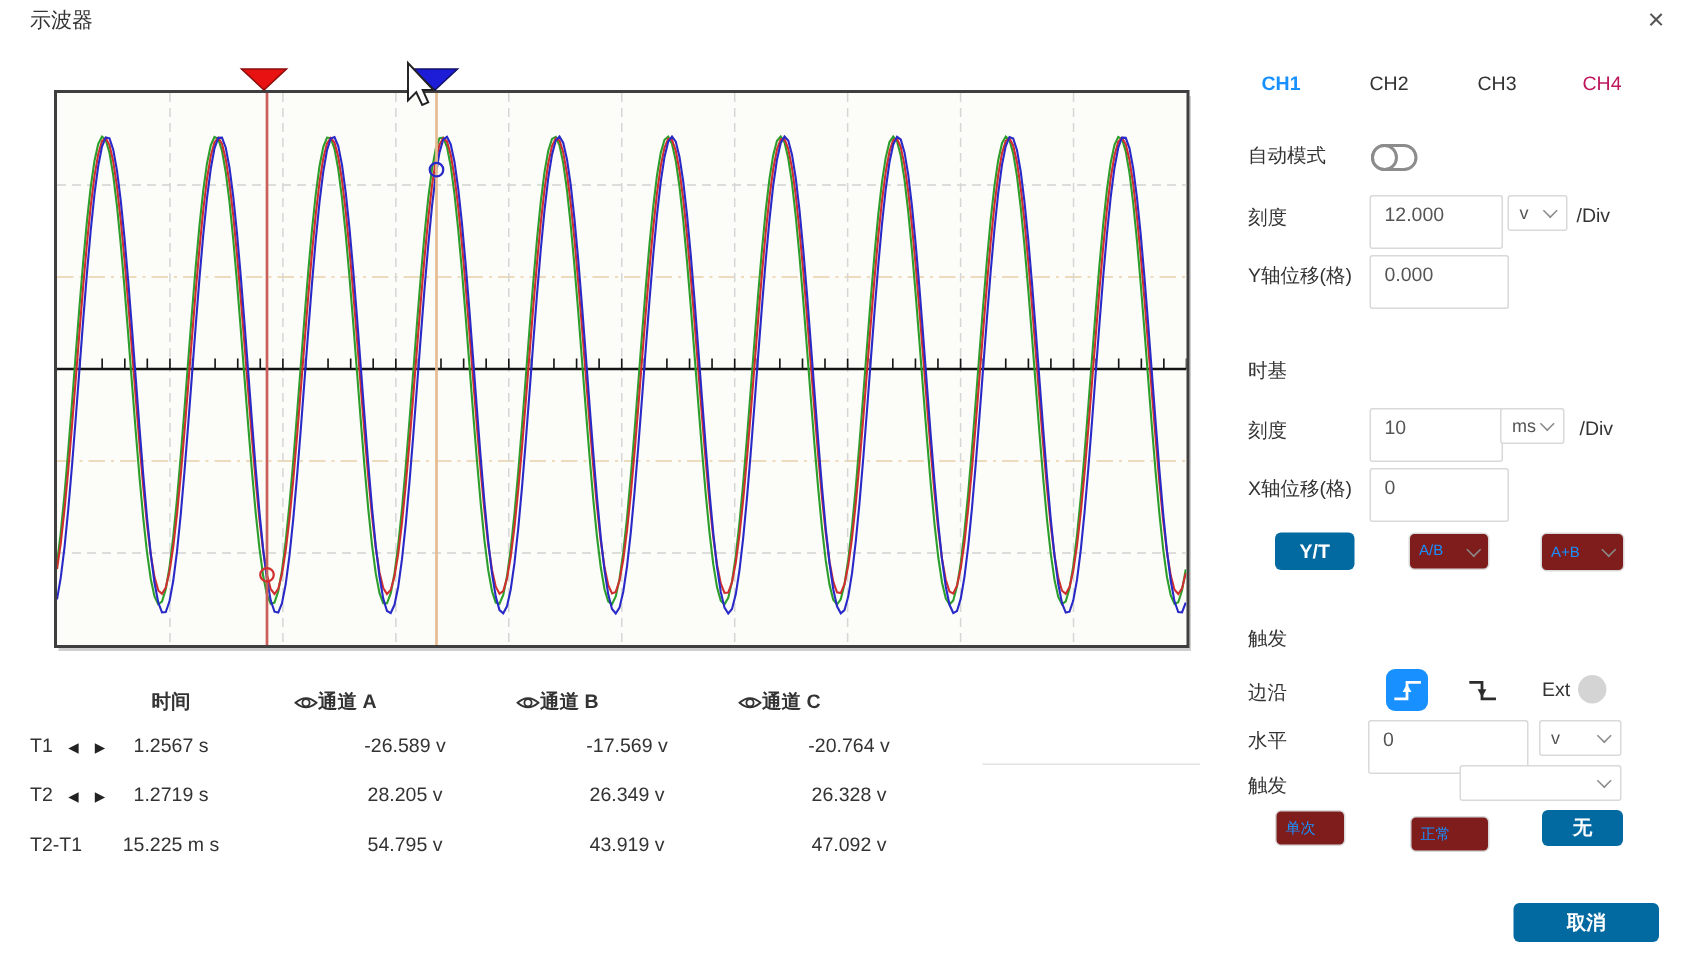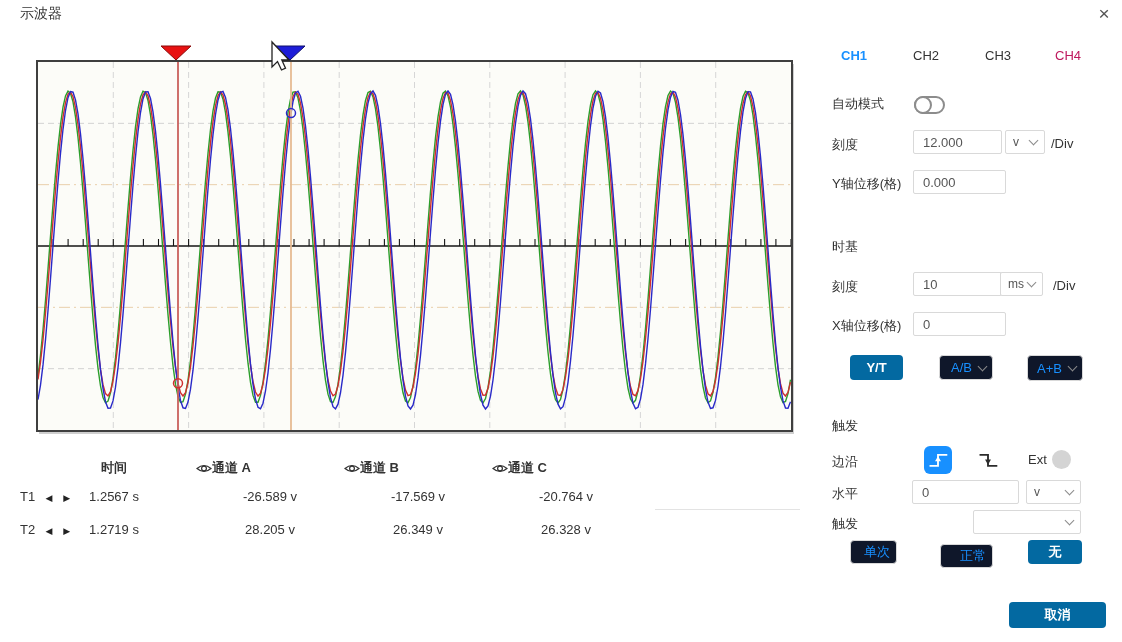--- a/index.html
+++ b/index.html
@@ -17,33 +17,33 @@
   .scope{left:36px;top:60px;width:753px;height:368px;border:2px solid #3f3f3f;
     background:#fcfcf8;box-shadow:2px 3px 0 -1px #cfcfcf}
   .scope svg{display:block}
   
   .lbl{font-size:13px;color:#333;white-space:nowrap}
   .sec{font-size:13px;color:#333}
   .tab{font-size:13px;color:#333;cursor:pointer;background:none;border:0;padding:0}
   .tab.active{color:#1890ff;font-weight:bold}
   .tab.disabled{color:#be185d}
   .tin{height:22px;border:1px solid #d9d9d9;border-radius:2px;font-size:13px;color:#555;
-    padding:0 0 0 9px;outline:none;background:#fff;font-family:inherit}
+    padding:0 0 12px 9px;outline:none;background:#fff;font-family:inherit}
   .sel{display:flex;align-items:center;justify-content:space-between;height:24px;
     border:1px solid #d9d9d9;border-radius:2px;background:#fff;font-size:12px;color:#555;
     padding:0 7px;cursor:pointer;box-sizing:border-box}
   .caret{width:6px;height:6px;border-right:1.5px solid #8b8b8b;border-bottom:1.5px solid #8b8b8b;
     transform:rotate(45deg);margin-top:-3px;flex:0 0 auto}
   .toggle{width:27px;height:14px;border:2px solid #8c8c8c;border-radius:9px;background:#fff;cursor:pointer}
   .toggle::before{content:'';position:absolute;left:-2px;top:-2px;width:14px;height:14px;
     border:2px solid #8c8c8c;border-radius:50%;background:#fff}
   .btn-blue{background:#0369a1;color:#fff;border:0;border-radius:4px;font-size:13px;
     font-weight:bold;cursor:pointer;font-family:inherit}
-  .btn-outline{background:#0f172a;color:#1890ff;border:1px solid #d9d9d9;border-radius:4px;
-    font-size:13px;cursor:pointer;display:flex;align-items:center;justify-content:flex-end;gap:7px;
+  .btn-outline{background:#7f1d1d;color:#1890ff;border:1px solid #d9d9d9;border-radius:4px;
+    font-size:10px;cursor:pointer;display:flex;align-items:center;justify-content:space-between;gap:7px;
     font-family:inherit;box-sizing:border-box}
   .edge-btn{width:28px;height:28px;border:0;border-radius:6px;background:#1890ff;cursor:pointer;padding:3px}
   .edge-plain{width:28px;height:28px;border:0;background:none;cursor:pointer;padding:3px}
   .led{width:19px;height:19px;border-radius:50%;background:#d4d4d4}
   
   .mtable{left:20px;top:455px;width:660px}
   .mrow{display:grid;grid-template-columns:22px 34px 76px 44px 148px 148px 148px;
     align-items:center;height:30px;font-size:13px;color:#333}
   .mrow.hdr{height:26px;font-weight:bold}
   .mc-c{text-align:center}
@@ -194,20 +194,28 @@
       <button class="arrow-btn">◀</button>
       <button class="arrow-btn">▶</button>
     </span>
     <span class="mc-c">1.2719 s</span>
     <span></span>
     <span class="mc-c">28.205 v</span>
     <span class="mc-c">26.349 v</span>
     <span class="mc-c">26.328 v</span>
   </div>
 
+  <div class="mrow" style="margin-top:3px">
+    <span style="grid-column:1 / span 2">T2-T1</span>
+    <span class="mc-c">15.225 m s</span>
+    <span></span>
+    <span class="mc-c">54.795 v</span>
+    <span class="mc-c">43.919 v</span>
+    <span class="mc-c">47.092 v</span>
+  </div>
 </div>
 <div class="abs stray-divider"></div>
 
 <button class="abs tab active" style="left:841px;top:48px">CH1</button>
 <button class="abs tab" style="left:913px;top:48px">CH2</button>
 <button class="abs tab" style="left:985px;top:48px">CH3</button>
 <button class="abs tab disabled" style="left:1055px;top:48px">CH4</button>
 
 <span class="abs lbl" style="left:832px;top:95px">自动模式</span>
 <div class="abs toggle" style="left:914px;top:96px"></div>

